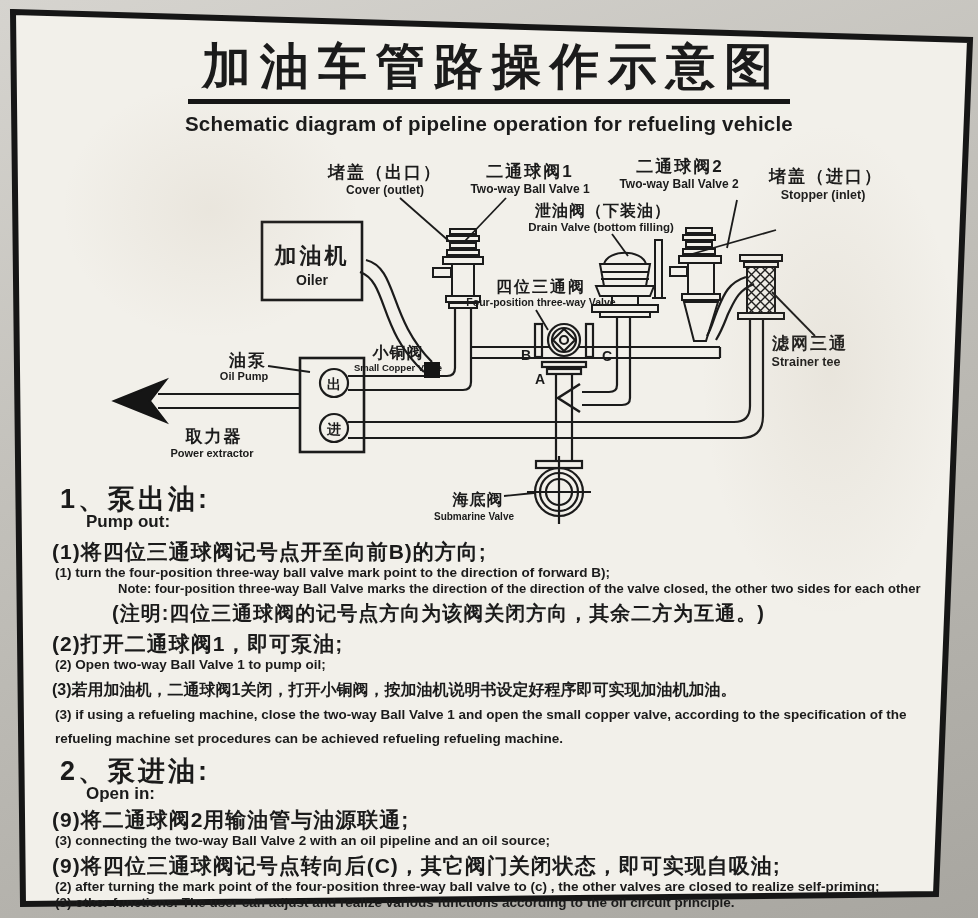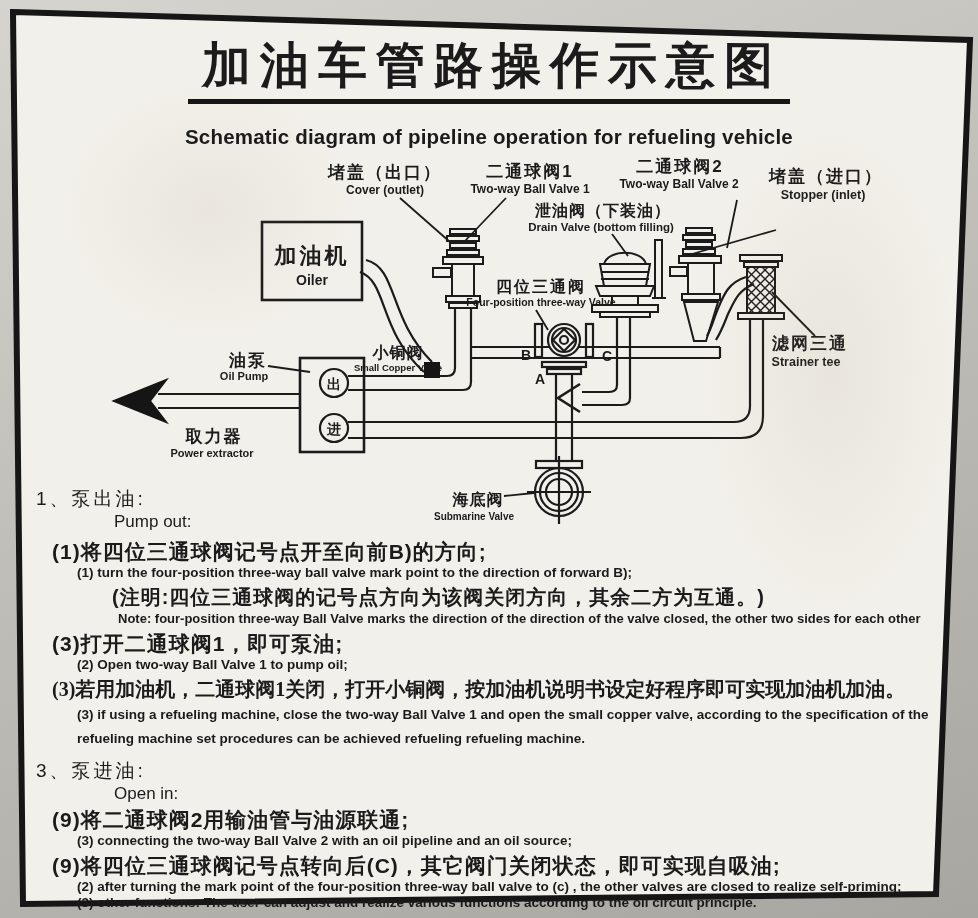--- a/index.html
+++ b/index.html
@@ -13,29 +13,29 @@
   #stain1{left:520px;top:420px;width:420px;height:320px;
     background:radial-gradient(ellipse at center,rgba(173,142,100,.14),rgba(173,142,100,0) 70%);}
   #stain2{left:60px;top:80px;width:300px;height:260px;
     background:radial-gradient(ellipse at center,rgba(160,140,110,.10),rgba(160,140,110,0) 70%);}
   #stain3{left:700px;top:120px;width:260px;height:500px;
     background:radial-gradient(ellipse at center,rgba(150,130,100,.10),rgba(150,130,100,0) 70%);}
   svg{position:absolute;left:0;top:0;}
   .title-wrap{position:absolute;left:0;right:0;top:40px;text-align:center;z-index:2;}
   .title-zh{
     display:inline-block;font-size:49px;font-weight:bold;letter-spacing:9px;
-    padding:0 8px 6px 14px;border-bottom:5px solid #161616;line-height:1.08;font-family:Liberation Serif, serif;
+    padding:0 8px 6px 14px;border-bottom:5px solid #161616;line-height:1.08;
   }
-  .title-en{font-size:20.5px;font-weight:bold;letter-spacing:.2px;margin-top:21px;}
+  .title-en{font-size:20.5px;font-weight:bold;letter-spacing:.2px;margin-top:8px;}
   .instructions{position:absolute;left:0;top:486px;width:950px;z-index:2;}
   .ln{white-space:nowrap;}
-  .h-zh{font-size:19px;font-weight:normal;letter-spacing:3px;margin-left:36px;line-height:26px;}
-  .h-en{font-size:17px;font-weight:normal;margin-left:114px;line-height:19px;}
+  .h-zh{font-size:27px;font-weight:bold;letter-spacing:3px;margin-left:60px;line-height:26px;}
+  .h-en{font-size:17px;font-weight:bold;margin-left:86px;line-height:19px;}
   .i-zh{font-size:21px;font-weight:bold;letter-spacing:1px;margin-left:52px;line-height:27px;margin-top:3px;}
-  .i-en{font-size:13.5px;font-weight:bold;margin-left:77px;line-height:16px;}
+  .i-en{font-size:13.5px;font-weight:bold;margin-left:55px;line-height:16px;}
   .note-zh{margin-left:112px;font-size:20px;}
   .note-en{margin-left:118px;font-size:13px;}
   .wrap-en{white-space:normal;max-width:878px;line-height:24px;}
   .mt{margin-top:7px;}
 </style>
 </head>
 <body>
 
 <div class="stain" id="stain1"></div>
 
@@ -212,30 +212,30 @@
   <div class="title-en">Schematic diagram of pipeline operation for refueling vehicle</div>
 </div>
 
 <div class="instructions">
   <div class="ln h-zh">1、泵出油:</div>
   <div class="ln h-en">Pump out:</div>
 
   <div class="ln i-zh mt">(1)将四位三通球阀记号点开至向前B)的方向;</div>
   <div class="ln i-en">(1) turn the four-position three-way ball valve mark point to the direction of forward B);</div>
 
+  <div class="ln i-en note-en">Note: four-position three-way Ball Valve marks the direction of the direction of the valve closed, the other two sides for each other</div>
   <div class="ln i-zh note-zh">(注明:四位三通球阀的记号点方向为该阀关闭方向，其余二方为互通。)</div>
-  <div class="ln i-en note-en">Note: four-position three-way Ball Valve marks the direction of the direction of the valve closed, the other two sides for each other</div>
-
-  <div class="ln i-zh">(3)打开二通球阀1，即可泵油;</div>
+
+  <div class="ln i-zh">(2)打开二通球阀1，即可泵油;</div>
   <div class="ln i-en">(2) Open two-way Ball Valve 1 to pump oil;</div>
 
-  <div class="ln i-zh" style="font-size:20px;letter-spacing:0;font-family:Liberation Serif, serif;">(3)若用加油机，二通球阀1关闭，打开小铜阀，按加油机说明书设定好程序即可实现加油机加油。</div>
+  <div class="ln i-zh" style="font-size:16px;letter-spacing:0;">(3)若用加油机，二通球阀1关闭，打开小铜阀，按加油机说明书设定好程序即可实现加油机加油。</div>
   <div class="i-en wrap-en">(3) if using a refueling machine, close the two-way Ball Valve 1 and open the small copper valve, according to the specification of the refueling machine set procedures can be achieved refueling refueling machine.</div>
 
-  <div class="ln h-zh mt">3、泵进油:</div>
+  <div class="ln h-zh mt">2、泵进油:</div>
   <div class="ln h-en">Open in:</div>
 
   <div class="ln i-zh">(9)将二通球阀2用输油管与油源联通;</div>
   <div class="ln i-en">(3) connecting the two-way Ball Valve 2 with an oil pipeline and an oil source;</div>
 
   <div class="ln i-zh">(9)将四位三通球阀记号点转向后(C)，其它阀门关闭状态，即可实现自吸油;</div>
   <div class="ln i-en">(2) after turning the mark point of the four-position three-way ball valve to (c) , the other valves are closed to realize self-priming;</div>
 
   <div class="ln i-en">(3) other functions: The user can adjust and realize various functions according to the oil circuit principle.</div>
 </div>

